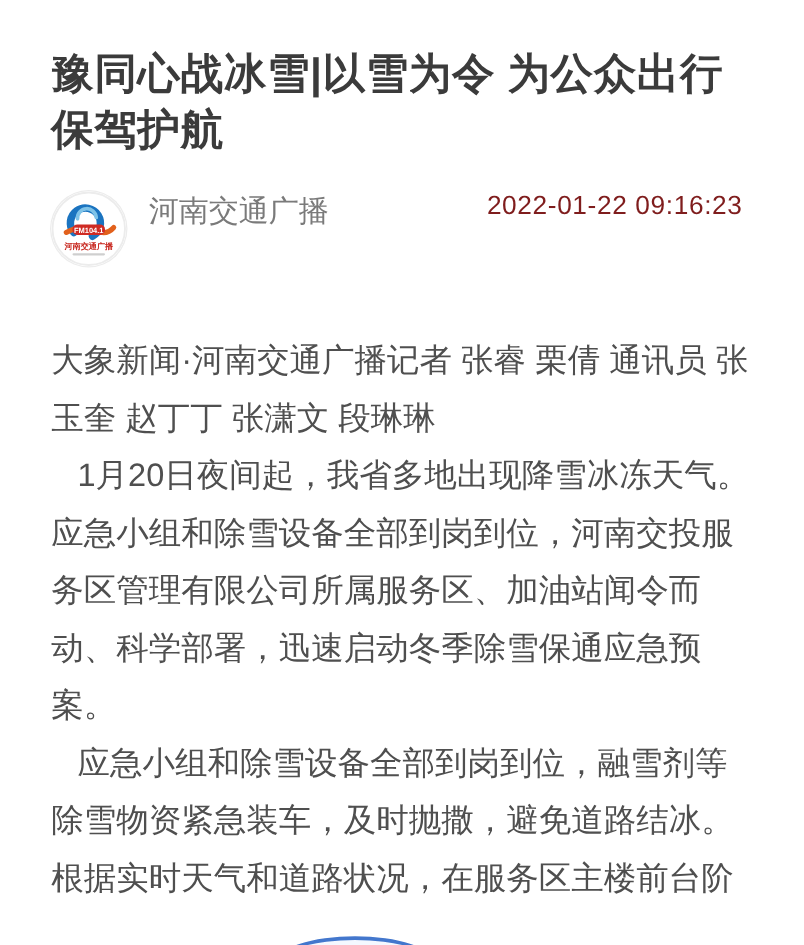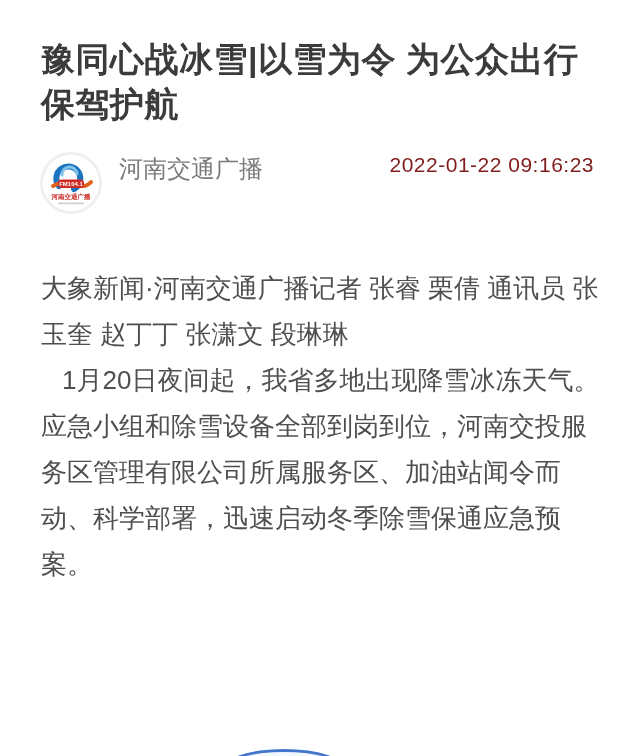--- a/index.html
+++ b/index.html
@@ -101,17 +101,18 @@
 
     <div class="timestamp">2022-01-22 09:16:23</div>
   </div>
 
   <div class="article-body">
 
     <p class="byline">大象新闻·河南交通广播记者 张睿 栗倩 通讯员 张玉奎 赵丁丁 张潇文 段琳琳</p>
 
     <p class="para para-1">1月20日夜间起，我省多地出现降雪冰冻天气。应急小组和除雪设备全部到岗到位，河南交投服务区管理有限公司所属服务区、加油站闻令而动、科学部署，迅速启动冬季除雪保通应急预案。</p>
 
+    <p class="para para-2">应急小组和除雪设备全部到岗到位，融雪剂等除雪物资紧急装车，及时抛撒，避免道路结冰。根据实时天气和道路状况，在服务区主楼前台阶</p>
   </div>
 
 </div>
 
 <div class="bottom-arc"></div>
 
 </body></html>

